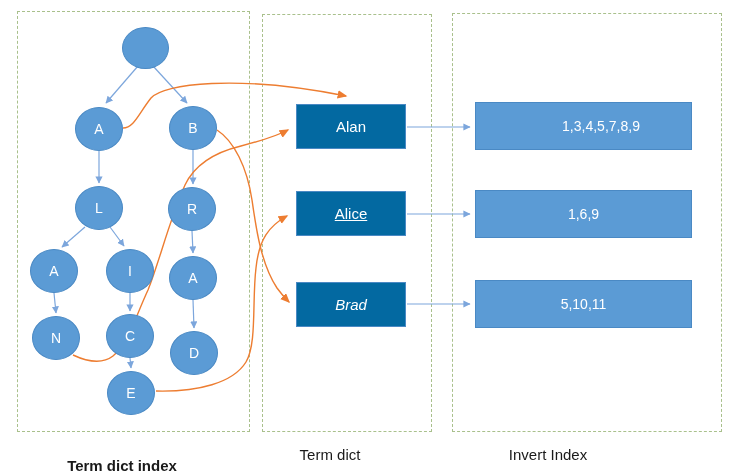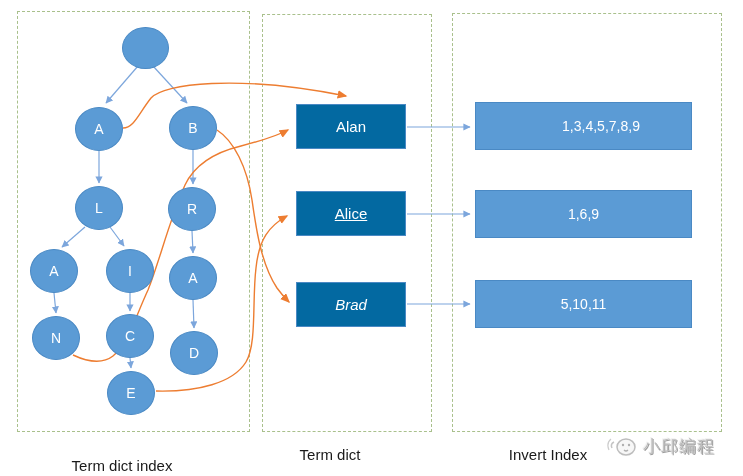--- a/index.html
+++ b/index.html
@@ -99,29 +99,18 @@
   <div class="node" style="left:107px;top:371px;">E</div>
 
   <div class="term-box" style="left:296px;top:104px;">Alan</div>
   <div class="term-box" style="left:296px;top:191px;text-decoration:underline;">Alice</div>
   <div class="term-box" style="left:296px;top:282px;font-style:italic;">Brad</div>
 
   <div class="posting-box" style="left:475px;top:102px;padding-left:35px;">1,3,4,5,7,8,9</div>
   <div class="posting-box" style="left:475px;top:190px;">1,6,9</div>
   <div class="posting-box" style="left:475px;top:280px;">5,10,11</div>
 
-  <div class="panel-label" style="left:32px;top:457px;">Term dict index</div>
+  <div class="panel-label" style="left:32px;top:457px;font-weight:bold;">Term dict index</div>
   <div class="panel-label" style="left:240px;top:446px;">Term dict</div>
   <div class="panel-label" style="left:458px;top:446px;">Invert Index</div>
 
-  <div class="watermark">
-    <svg width="34" height="28" viewBox="0 0 34 28">
-      <path d="M8,10 Q4,12 6,16" stroke="#c4c4c4" stroke-width="1.5" fill="none"></path>
-      <path d="M5,7 Q0,11 3,18" stroke="#cccccc" stroke-width="1.2" fill="none"></path>
-      <ellipse cx="20" cy="15" rx="9" ry="8" fill="#f7f7f7" stroke="#bdbdbd" stroke-width="1.5"></ellipse>
-      <circle cx="17" cy="13" r="1.2" fill="#b0b0b0"></circle>
-      <circle cx="23" cy="13" r="1.2" fill="#b0b0b0"></circle>
-      <path d="M18,18 Q20,20 22,18" stroke="#b0b0b0" stroke-width="1.2" fill="none"></path>
-    </svg>
-    <span>小邱编程</span>
-  </div>
 
 </div>
 
 </body></html>

